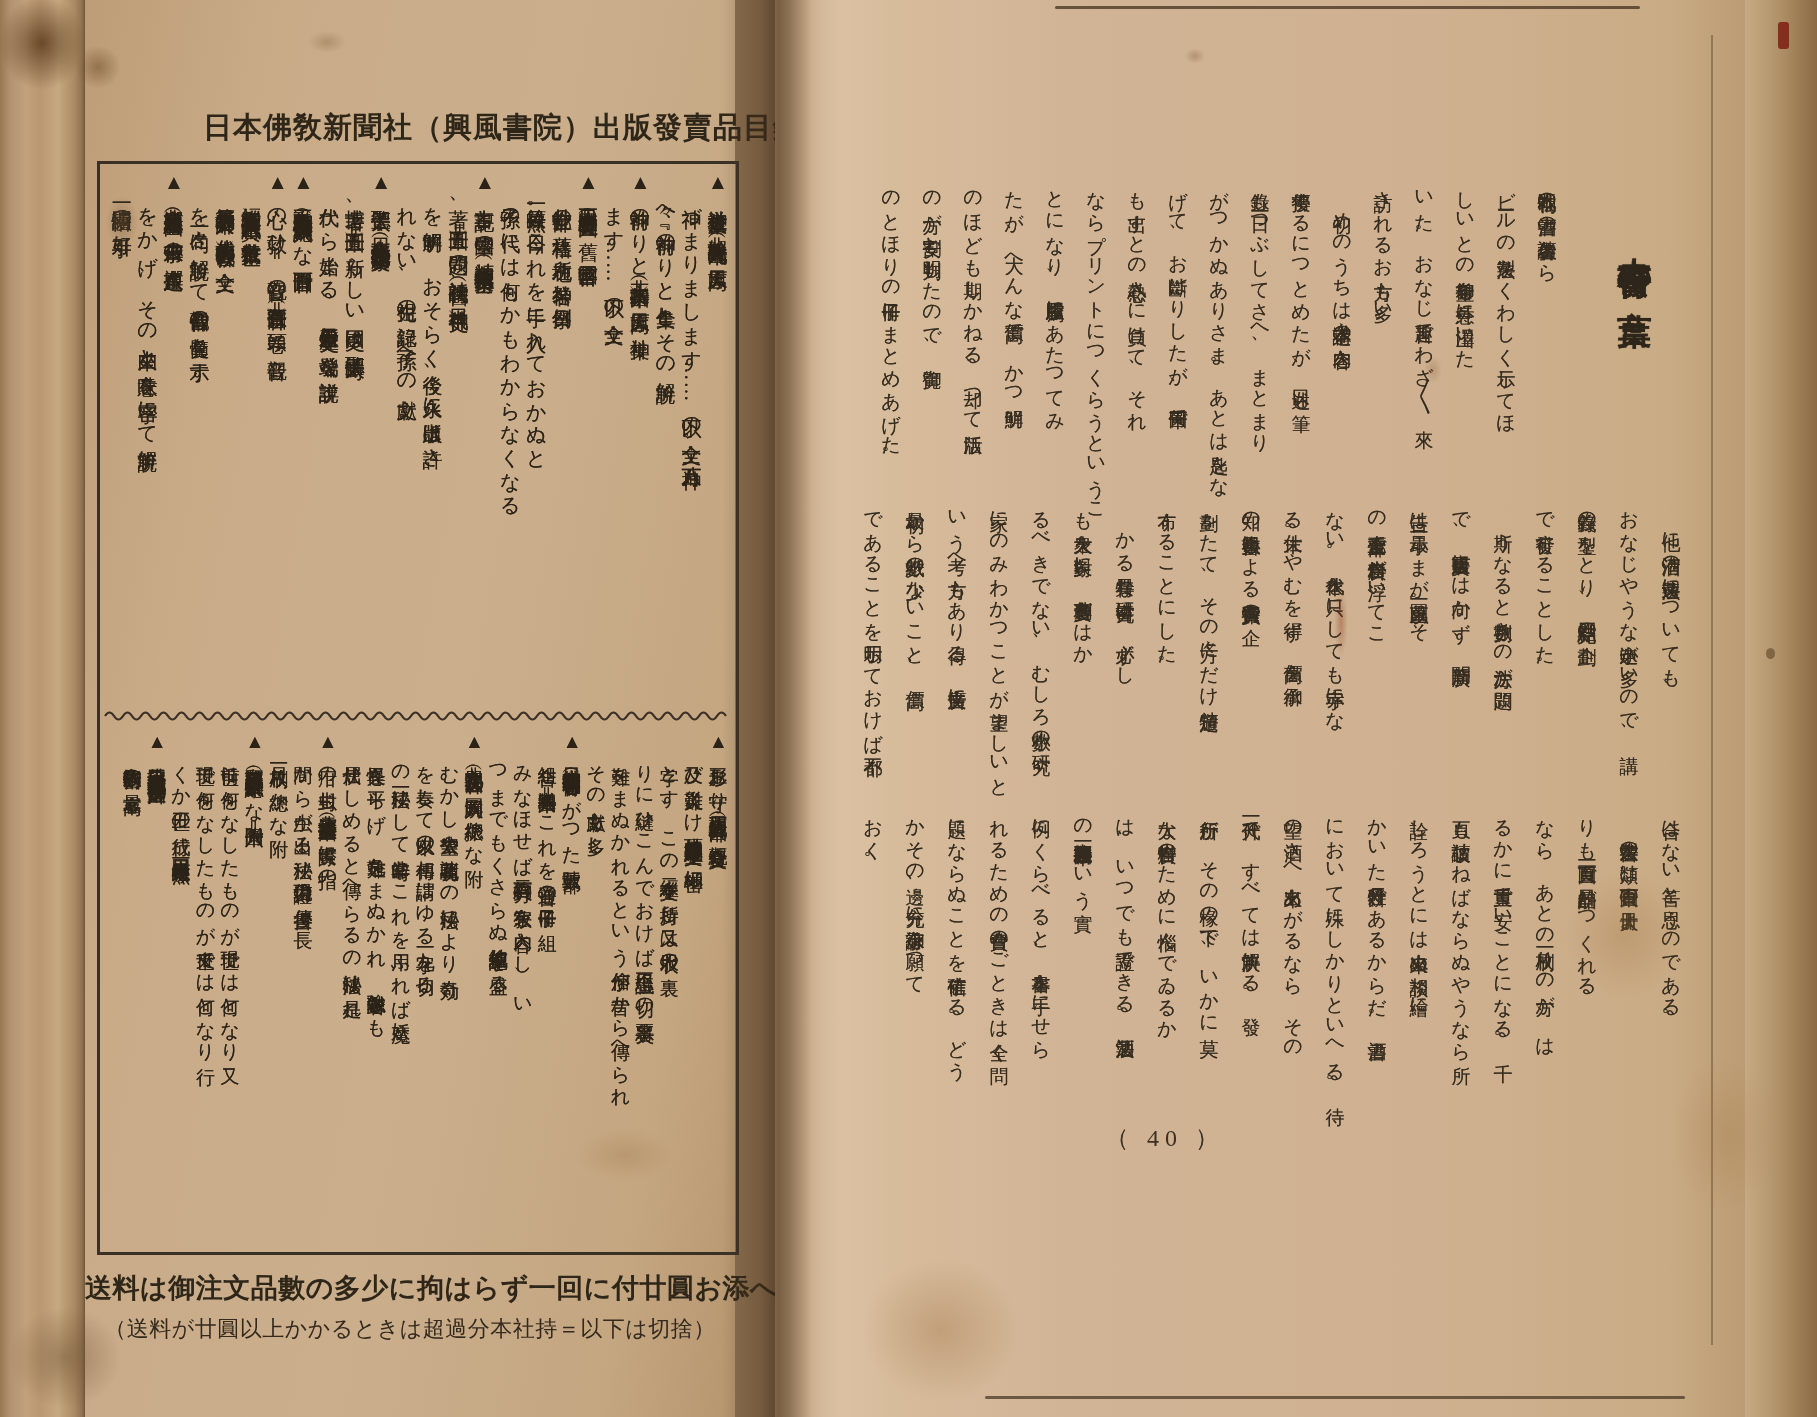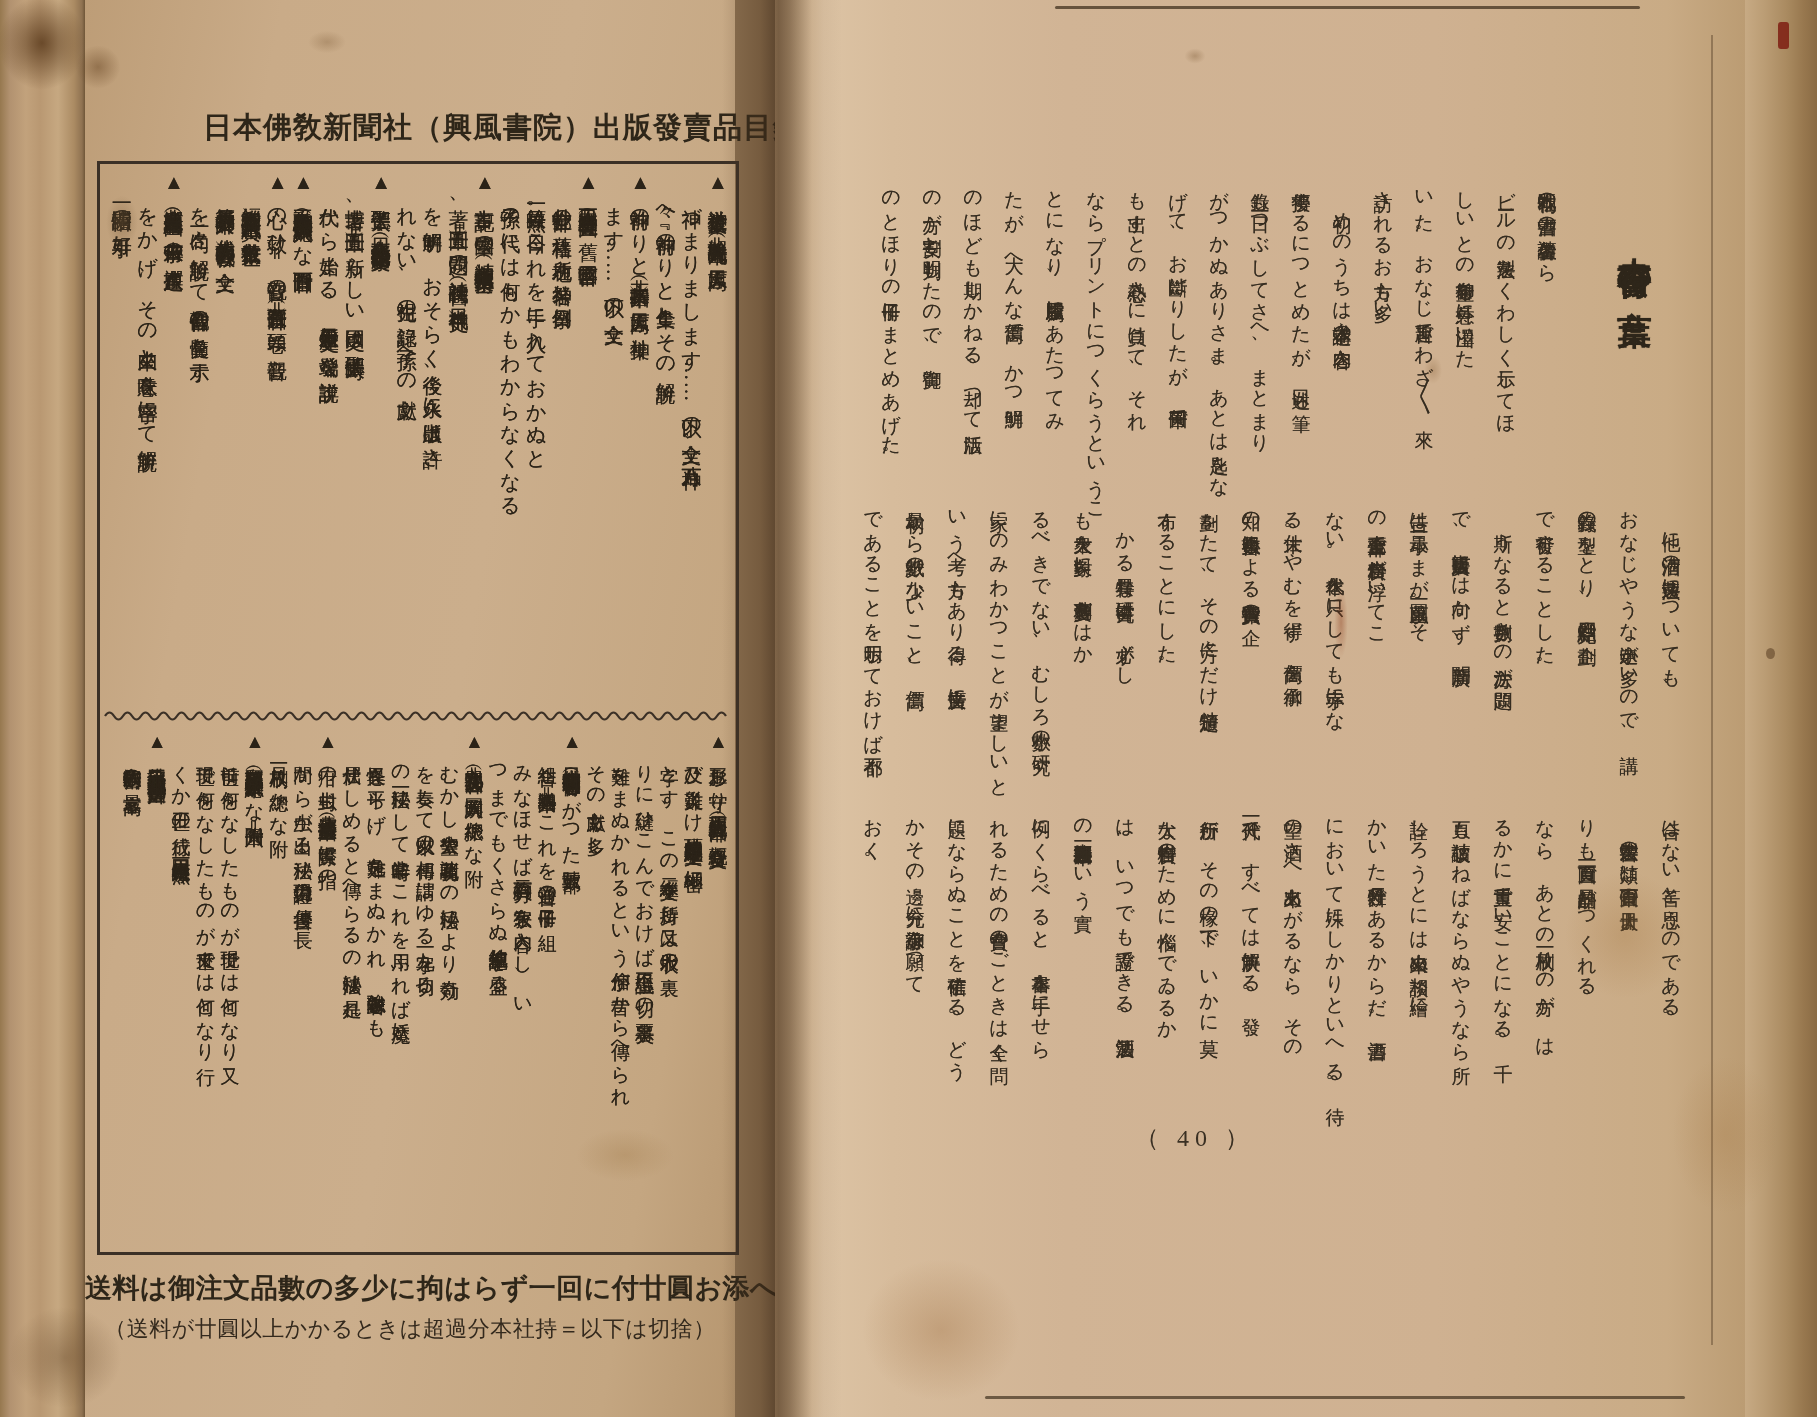--- a/index.html
+++ b/index.html
@@ -41,21 +41,21 @@
   .rp-title{position:absolute;right:88px;top:230px;height:260px;writing-mode:vertical-rl;
     font-size:34px;font-weight:700;letter-spacing:3px;color:#2e261a;text-shadow:0 0 .7px rgba(46,38,26,.9);}
   .band{position:absolute;writing-mode:vertical-rl;text-orientation:mixed;font-size:19px;
     letter-spacing:.5px;color:#352c20;text-shadow:0 0 .5px rgba(53,44,32,.7);}
   .band.b1{right:177px;top:178px;height:318px;}
   .band.b1 .vcol{line-height:41px;}
   .band.b2{right:53px;top:498px;height:300px;}
   .band.b2 .vcol{line-height:42px;}
   .band.b3{right:53px;top:806px;height:308px;}
   .band.b3 .vcol{line-height:42px;}
-  .page-num{position:absolute;left:330px;top:1122px;width:180px;text-align:center;
+  .page-num{position:absolute;left:330px;top:1122px;width:180px;
     font-size:24px;letter-spacing:6px;color:#3a3023;}
   
   .stain{position:absolute;pointer-events:none;border-radius:50%;}
   .s1{left:-18px;top:-22px;width:120px;height:130px;background:radial-gradient(closest-side,rgba(86,54,24,.8),rgba(86,54,24,0) 72%);}
   .s2{left:66px;top:36px;width:64px;height:62px;background:radial-gradient(closest-side,rgba(104,70,36,.5),rgba(104,70,36,0) 70%);}
   .s3{left:100px;top:185px;width:44px;height:74px;background:radial-gradient(closest-side,rgba(112,84,52,.38),rgba(112,84,52,0) 72%);}
   .s4{left:300px;top:26px;width:54px;height:32px;background:radial-gradient(closest-side,rgba(118,84,48,.3),rgba(118,84,48,0) 70%);}
   .s5{left:1332px;top:575px;width:18px;height:95px;background:radial-gradient(closest-side,rgba(140,62,30,.4),rgba(140,62,30,0) 75%);}
   .s6{left:1545px;top:850px;width:160px;height:170px;background:radial-gradient(closest-side,rgba(156,108,52,.26),rgba(156,108,52,0) 75%);}
   .s7{left:1655px;top:1030px;width:140px;height:210px;background:radial-gradient(closest-side,rgba(160,112,58,.24),rgba(160,112,58,0) 75%);}

